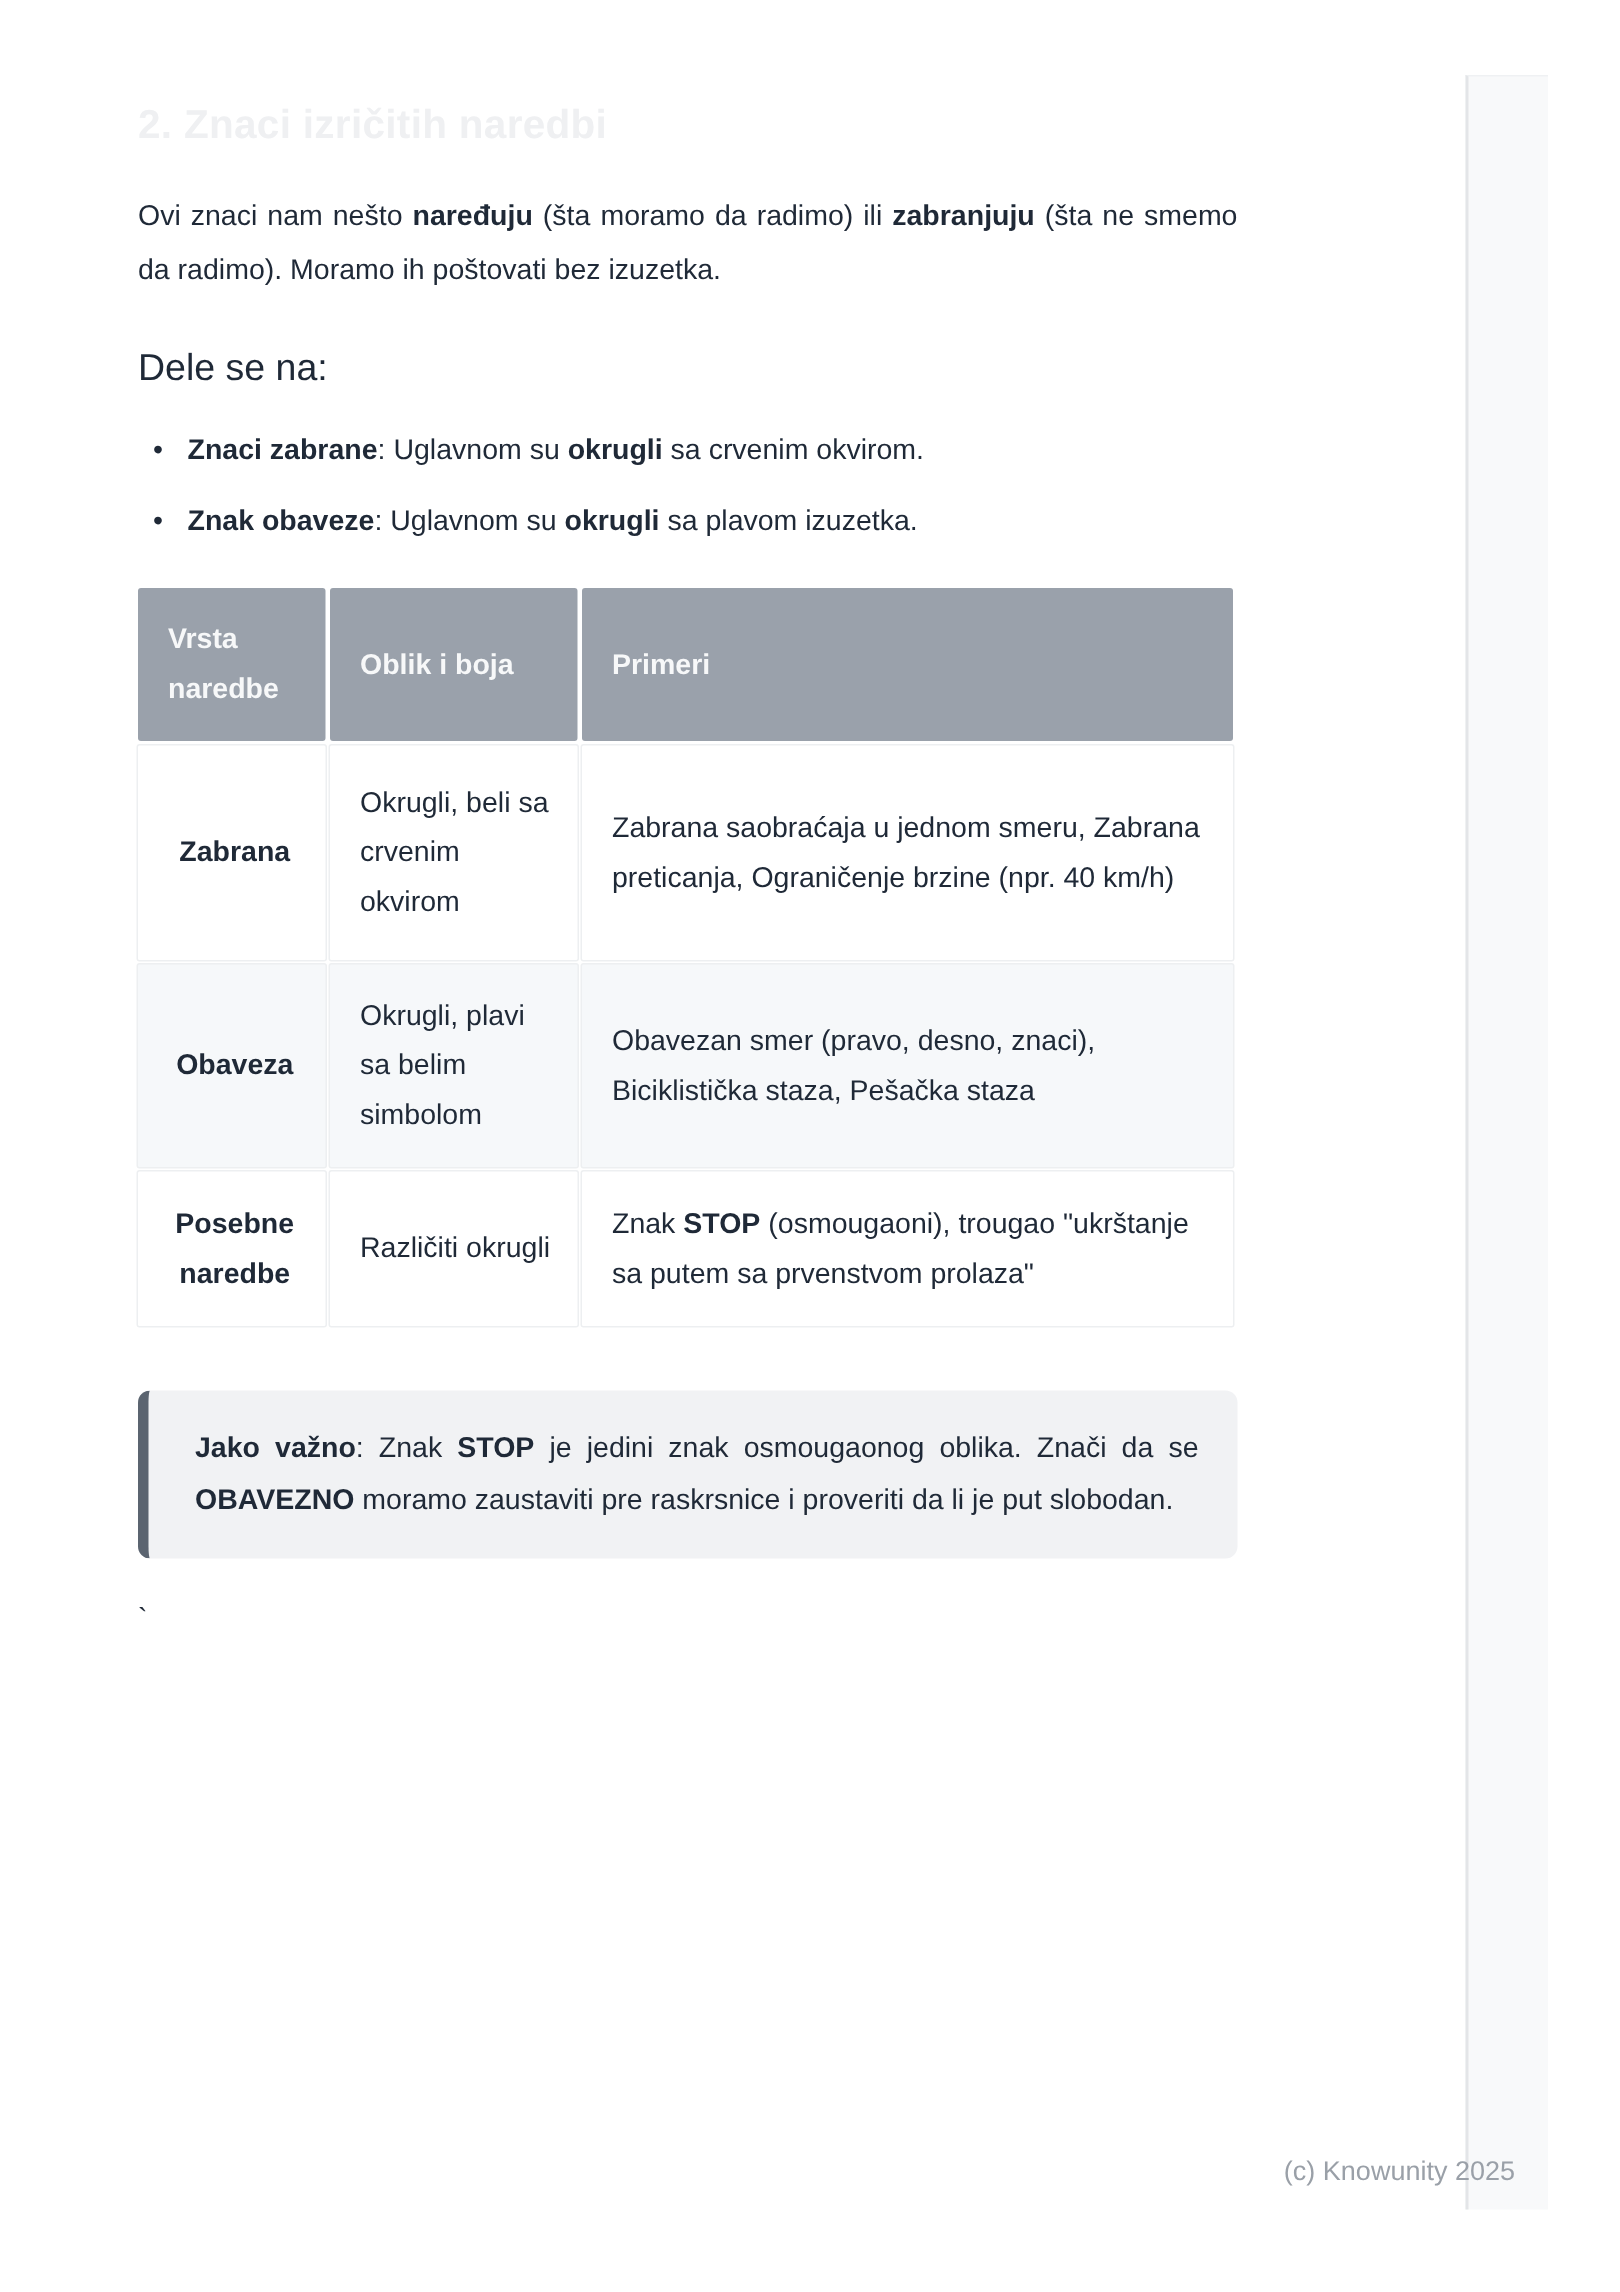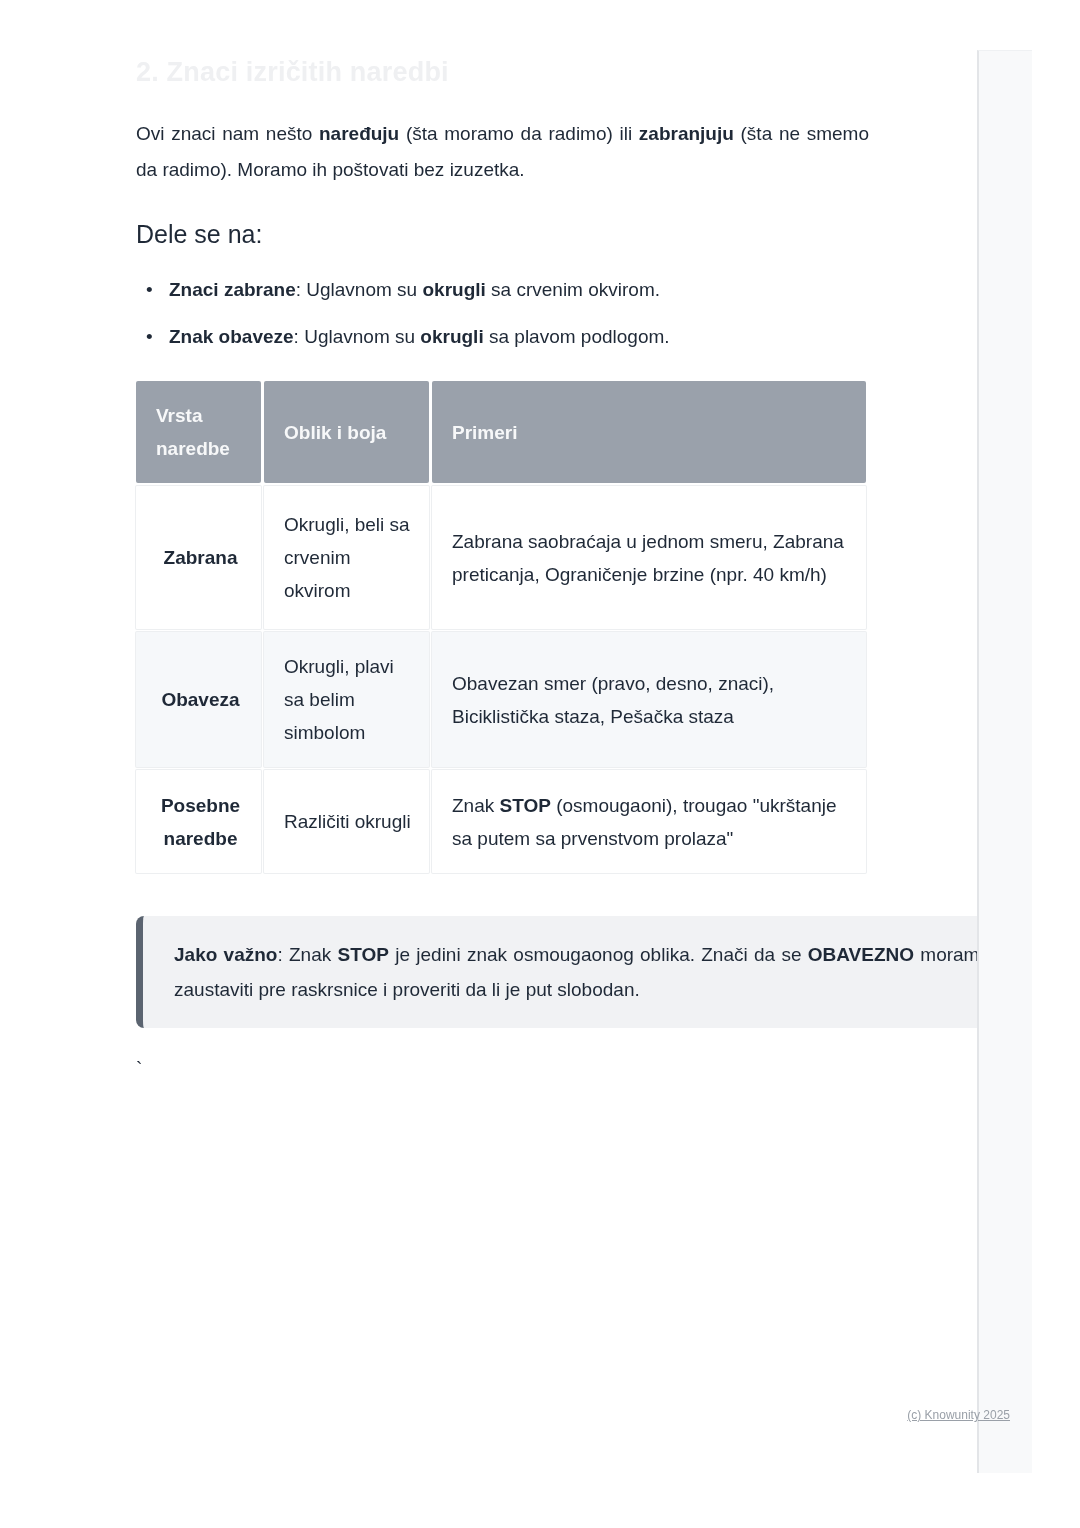--- a/index.html
+++ b/index.html
@@ -20,23 +20,22 @@
   body{
     width:1080px;height:1528px;
     background:#ffffff;
     font-family:"Liberation Sans", sans-serif;
     color:var(--body-text);
     position:relative;
     overflow:hidden;
   }
   .content{
     position:absolute;
-    left:92px;top:5px;
+    left:92px;top:16px;
     width:733px;
-    margin-left:44px;
   }
   h1.page-title{
     margin:52px 0 0 0;
     font-size:27px;
     font-weight:700;
     color:var(--heading);
     letter-spacing:.2px;
   }
   p.intro{
     margin:28px 0 0 0;
@@ -96,21 +95,21 @@
   table.commands tr.alt td{
     background:var(--row-alt-bg);
   }
   table.commands td.type{font-weight:700;text-align:center;}
   tr.hdr{height:84px;}
   tr.r1{height:143px;}
   tr.r2{height:135px;}
   tr.r3{height:103px;}
   .callout{
     margin:40px 0 0 0;
-    width:880px;
+    width:733px;
     background:var(--callout-bg);
     border-left:7px solid var(--callout-border);
     border-radius:8px;
     padding:21px 26px 21px 31px;
     font-size:19px;
     line-height:35px;
     text-align:justify;
   }
   .stray{
     display:block;
@@ -121,46 +120,45 @@
     position:absolute;
     left:977px;top:50px;
     width:55px;height:1423px;
     background:var(--strip-bg);
     border-left:2px solid var(--strip-border);
     border-top:1px solid #eff1f3;
     z-index:1;
   }
   .footer-credit{
     position:absolute;
-    right:70px;top:1408px;
-    font-size:12px;
+    right:70px;top:1437px;
+    font-size:18px;
     color:var(--footer-text);
     z-index:2;
-    text-decoration:underline;
   }
 </style>
 </head>
 <body>
 
 <div class="content">
 
   <h1 class="page-title">2. Znaci izričitih naredbi</h1>
 
   <p class="intro"><span>Ovi znaci nam nešto </span><b>naređuju</b><span> (šta moramo da radimo) ili </span><b>zabranjuju</b><span> (šta ne smemo da radimo). Moramo ih poštovati bez izuzetka.</span></p>
 
   <p class="subtitle">Dele se na:</p>
 
   <ul class="sign-types">
     <li>
       <span class="bullet">•</span>
       <span><b>Znaci zabrane</b><span>: Uglavnom su </span><b>okrugli</b><span> sa crvenim okvirom.</span></span>
     </li>
     <li>
       <span class="bullet">•</span>
-      <span><b>Znak obaveze</b><span>: Uglavnom su </span><b>okrugli</b><span> sa plavom podlogom.</span></span>
+      <span><b>Znak obaveze</b><span>: Uglavnom su </span><b>okrugli</b><span> sa plavom izuzetka.</span></span>
     </li>
   </ul>
 
   <table class="commands">
     <colgroup>
       <col style="width:125px">
       <col style="width:165px">
       <col style="width:434px">
     </colgroup>
     <tbody>

